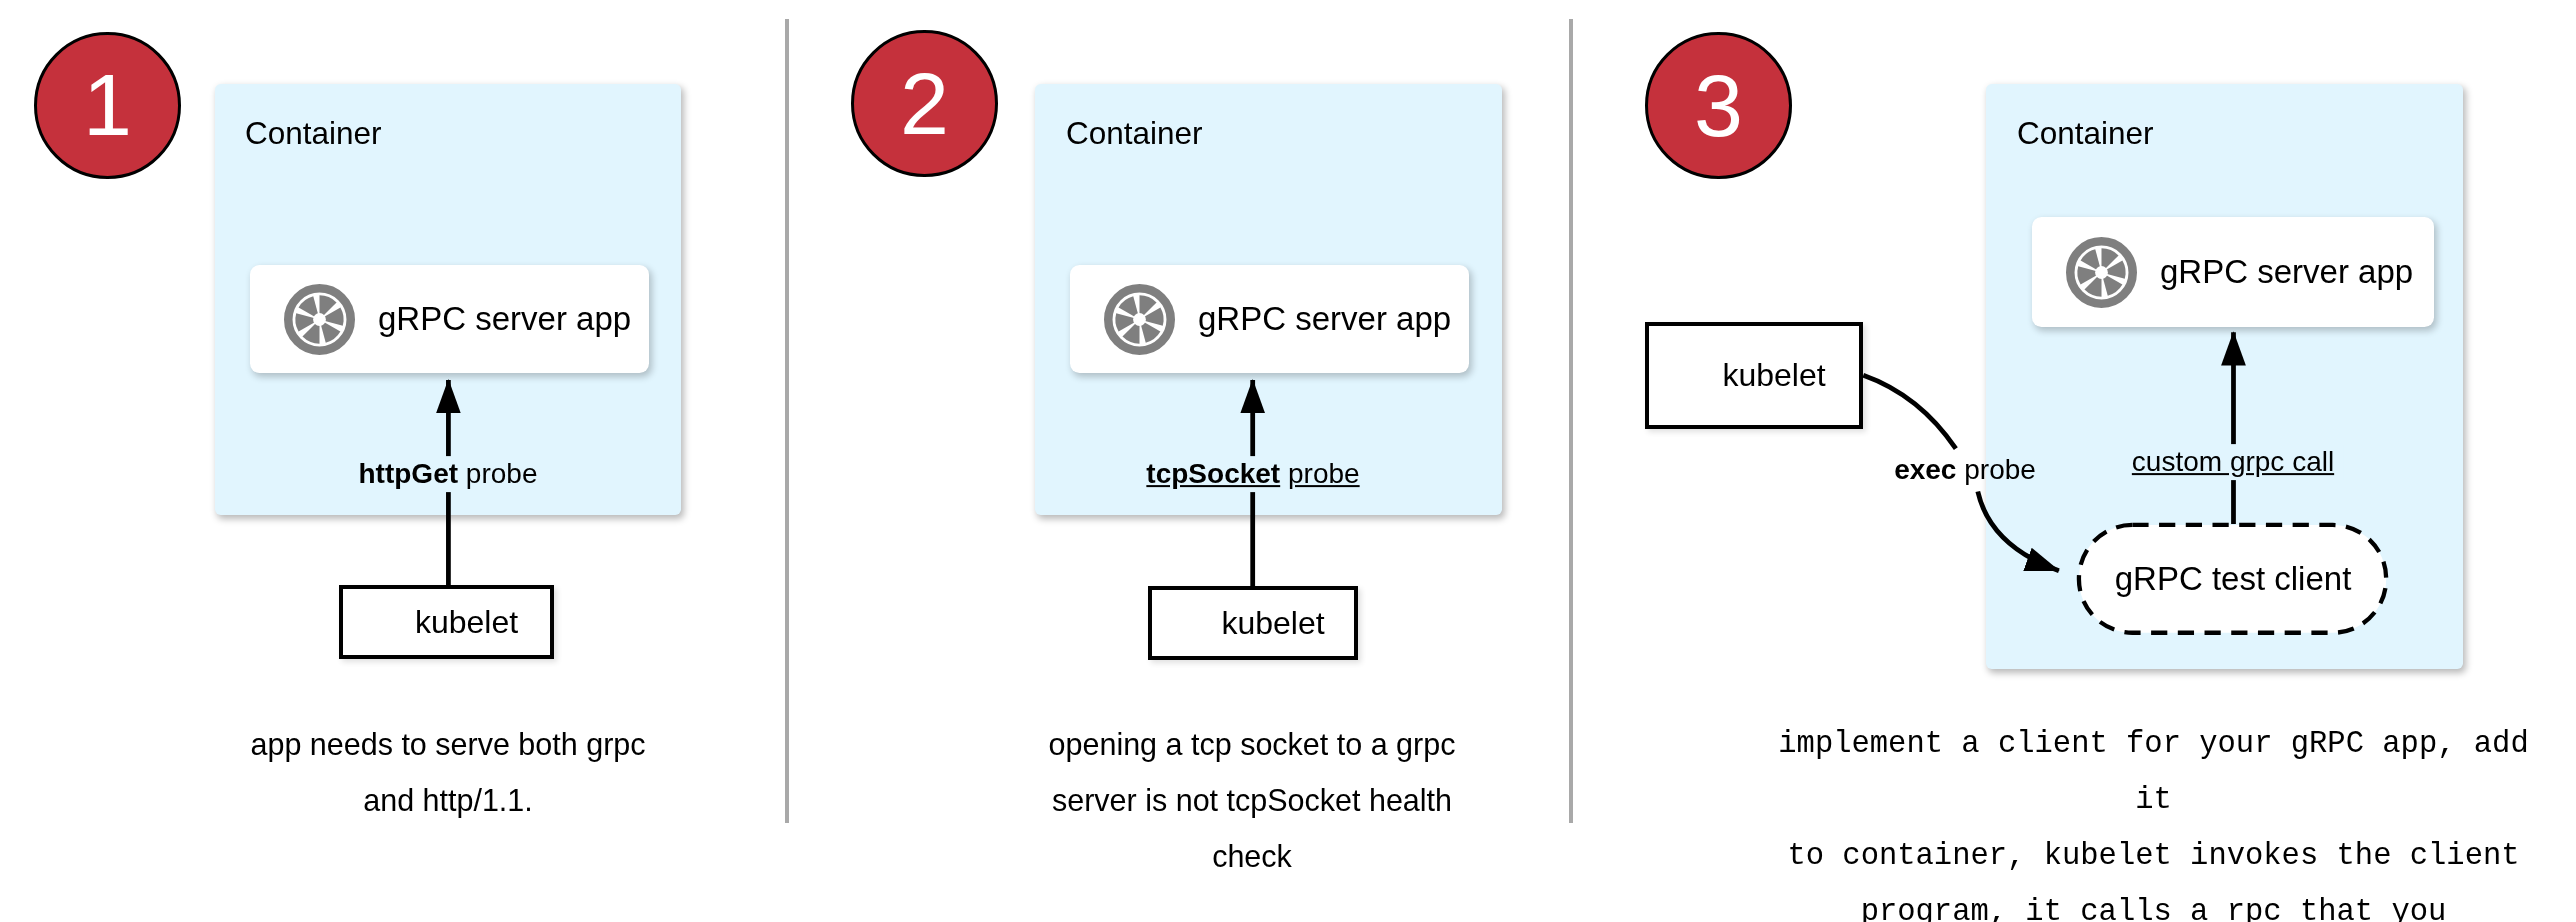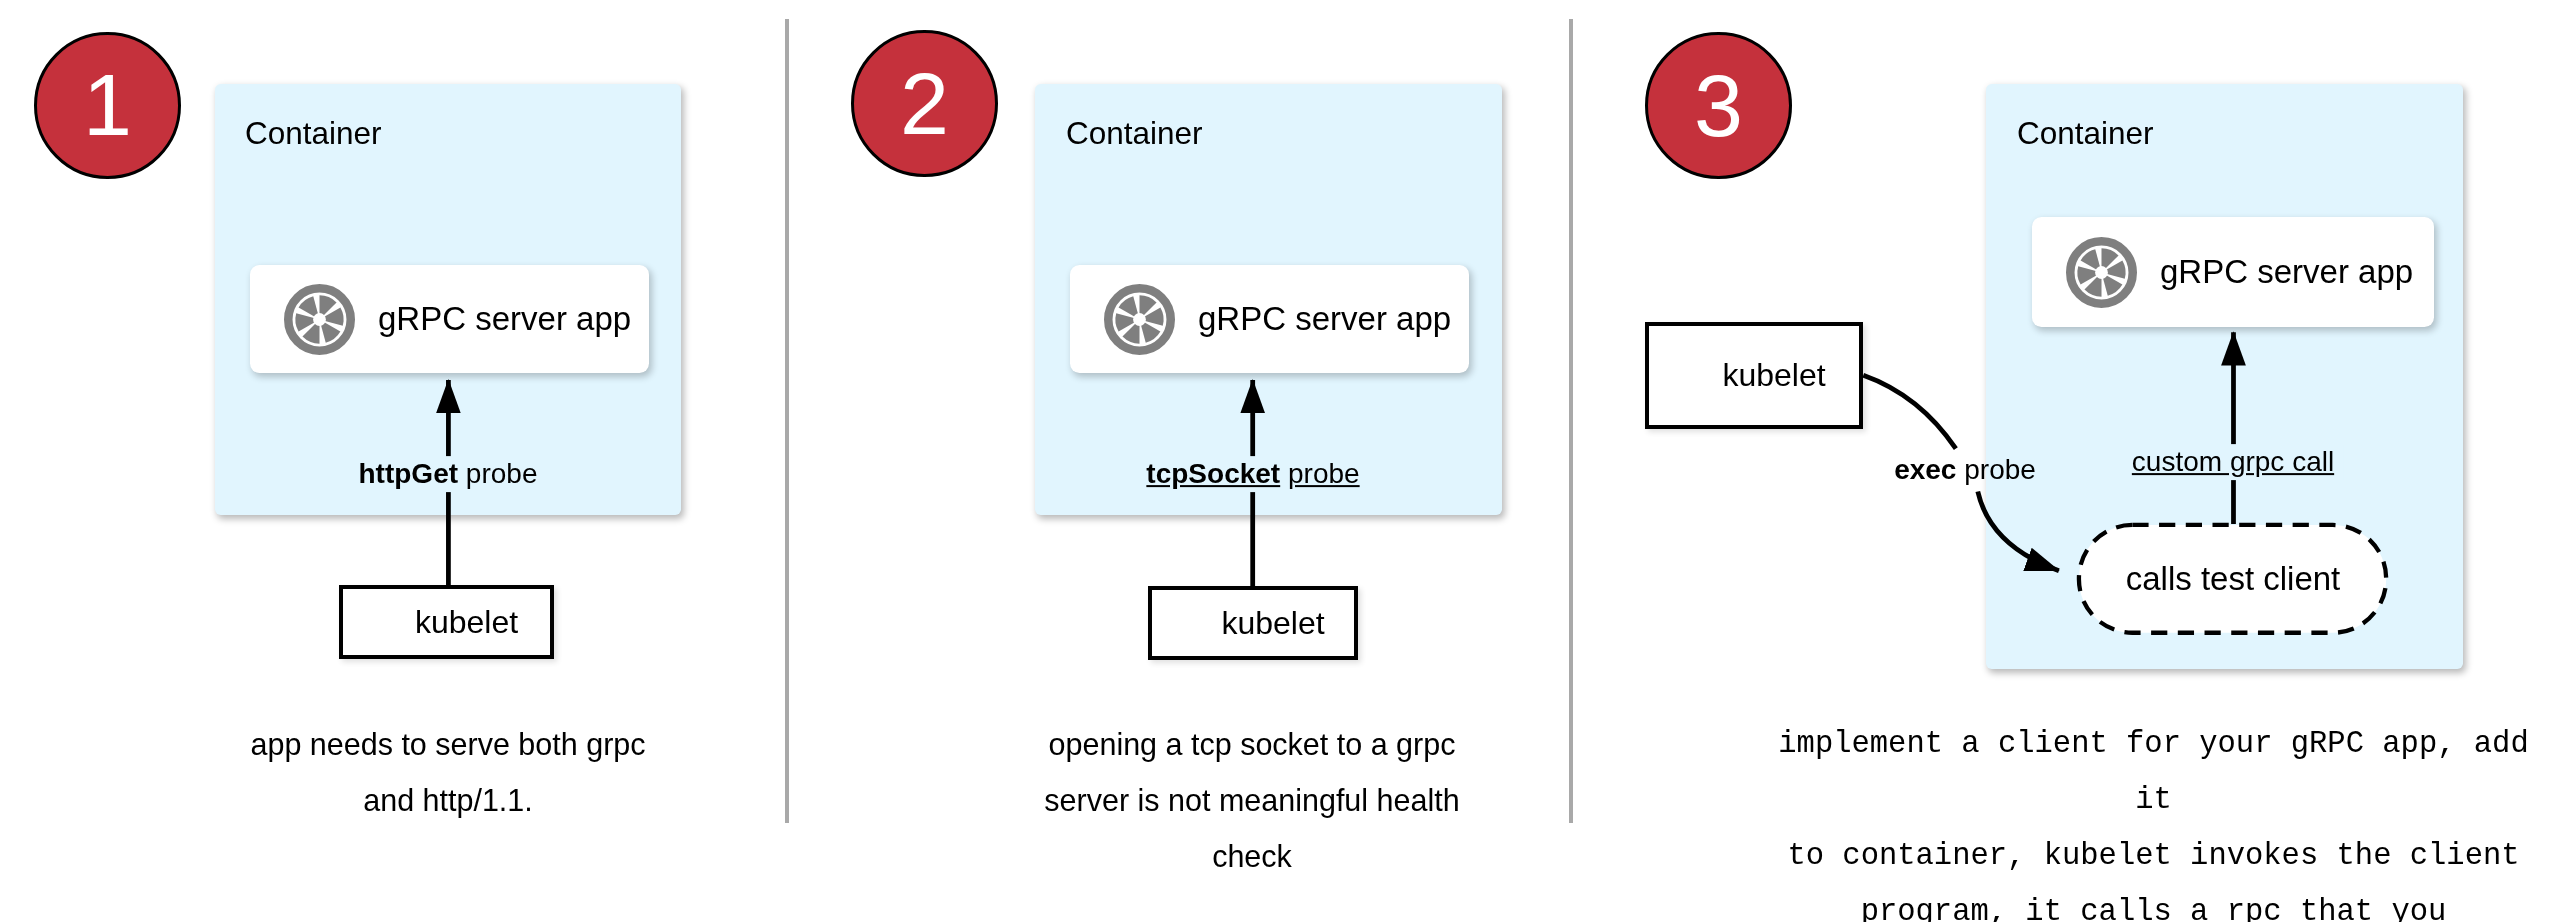--- a/index.html
+++ b/index.html
@@ -131,21 +131,21 @@
 
 <div class="probe-label on-blue" style="left:1253px; top:474px;text-decoration:underline;">
   <b>tcpSocket</b><span style="margin-left:0.28em;">probe</span>
 </div>
 
 <div class="kubelet-box" style="left:1148px; top:586px; width:210px; height:74px;">
   <span>kubelet</span>
 </div>
 
 <div class="caption" style="left:966px; top:716px; width:572px;">opening a tcp socket to a grpc
-server is not meaningful health
+server is not tcpSocket health
 check</div>
 
 <div class="divider" style="left:1569px;"></div>
 
 <div class="badge" style="left:1645px; top:32px;">
   <span>3</span>
 </div>
 
 <div class="container-box" style="left:1986px; top:84px; width:477px; height:585px;"></div>
 <div class="container-label" style="left:2017px; top:115px;">Container</div>
@@ -160,21 +160,21 @@
 <div class="kubelet-box" style="left:1645px; top:322px; width:218px; height:107px;">
   <span>kubelet</span>
 </div>
 
 <div class="probe-label" style="left:1965px; top:470px;text-align:right;">
   <b>exec</b><span style="margin-left:0.28em;">probe</span>
 </div>
 
 <div class="probe-label on-blue" style="left:2233px; top:462px;text-decoration:underline;">custom grpc call</div>
 
-<div class="client-label" style="left:2233px; top:579px;">calls test client</div>
+<div class="client-label" style="left:2233px; top:579px;">gRPC test client</div>
 
 <div class="caption" style="left:1772px; top:716px; width:763px;font-family:Liberation Mono, monospace;">implement a client for your gRPC app, add it
 to container, kubelet invokes the client
 program, it calls a rpc that you implement</div>
 
 <svg id="connectors" width="2576" height="923" viewBox="0 0 2700 967">
   <defs>
     <marker id="arrow" viewBox="0 0 36 26" markerWidth="36" markerHeight="26" refX="35" refY="13" orient="auto" markerUnits="userSpaceOnUse">
       <path d="M0 0 L36 13 L0 26 Z" fill="#000"></path>
     </marker>

